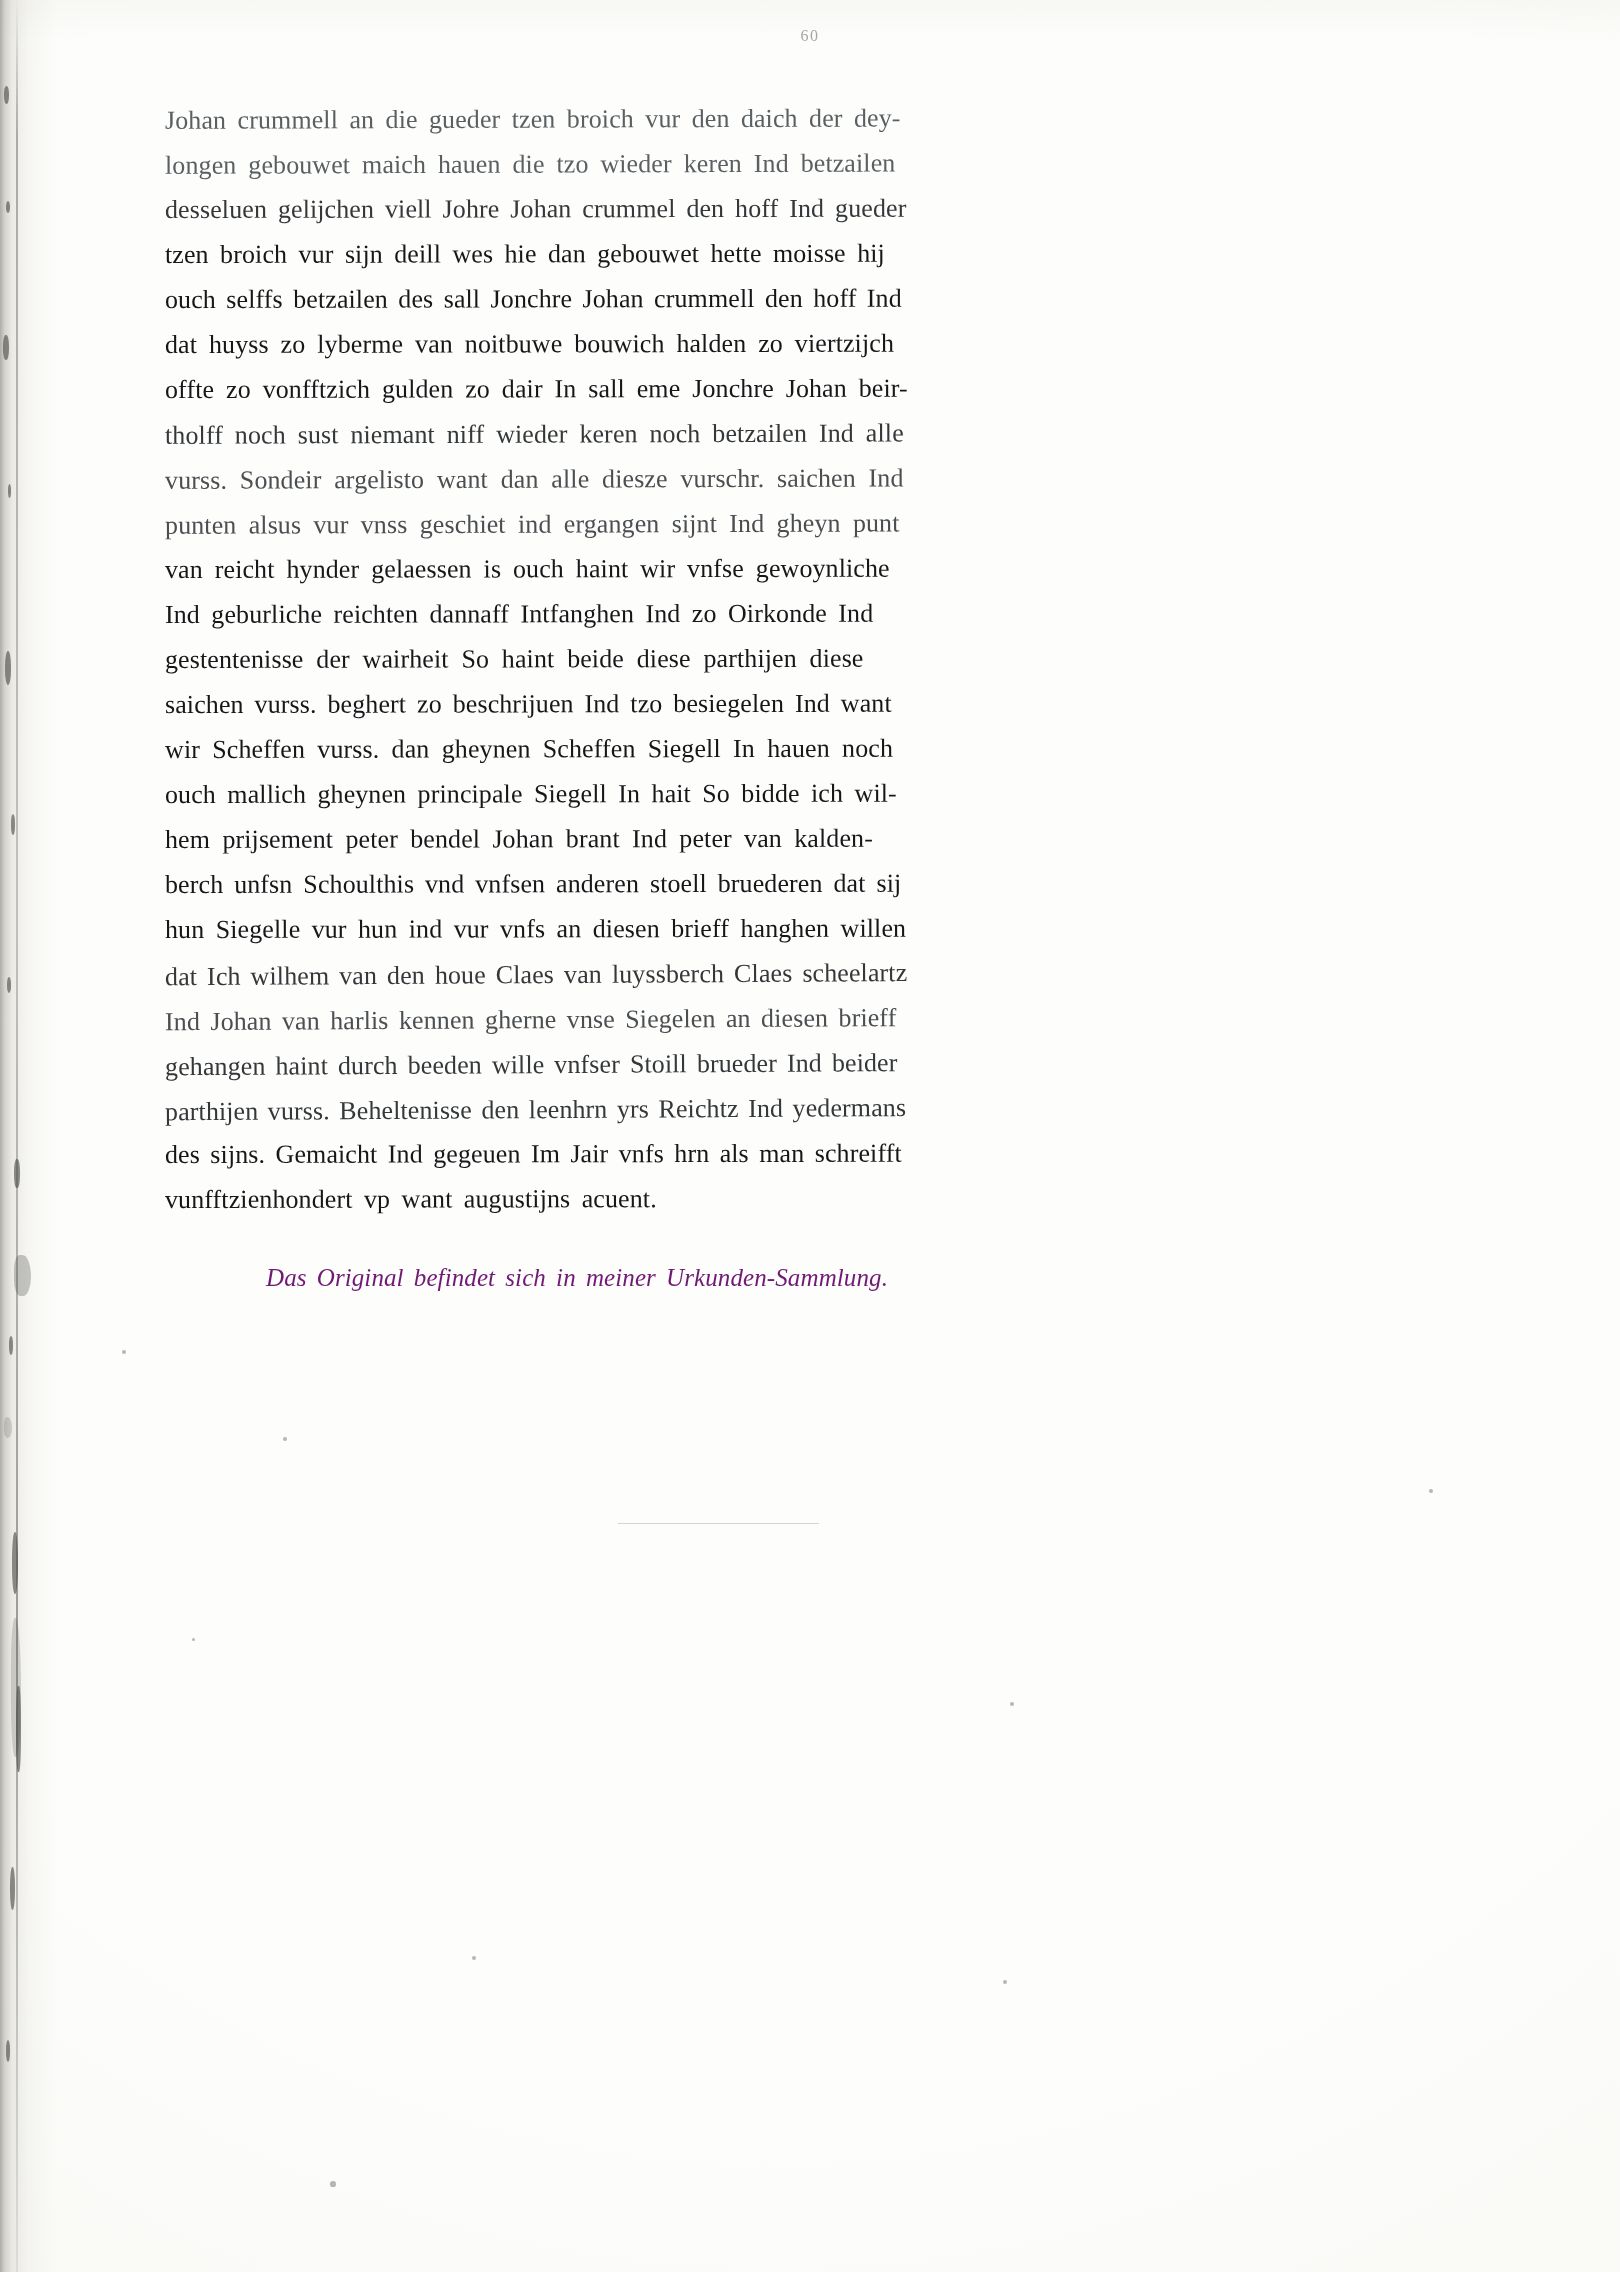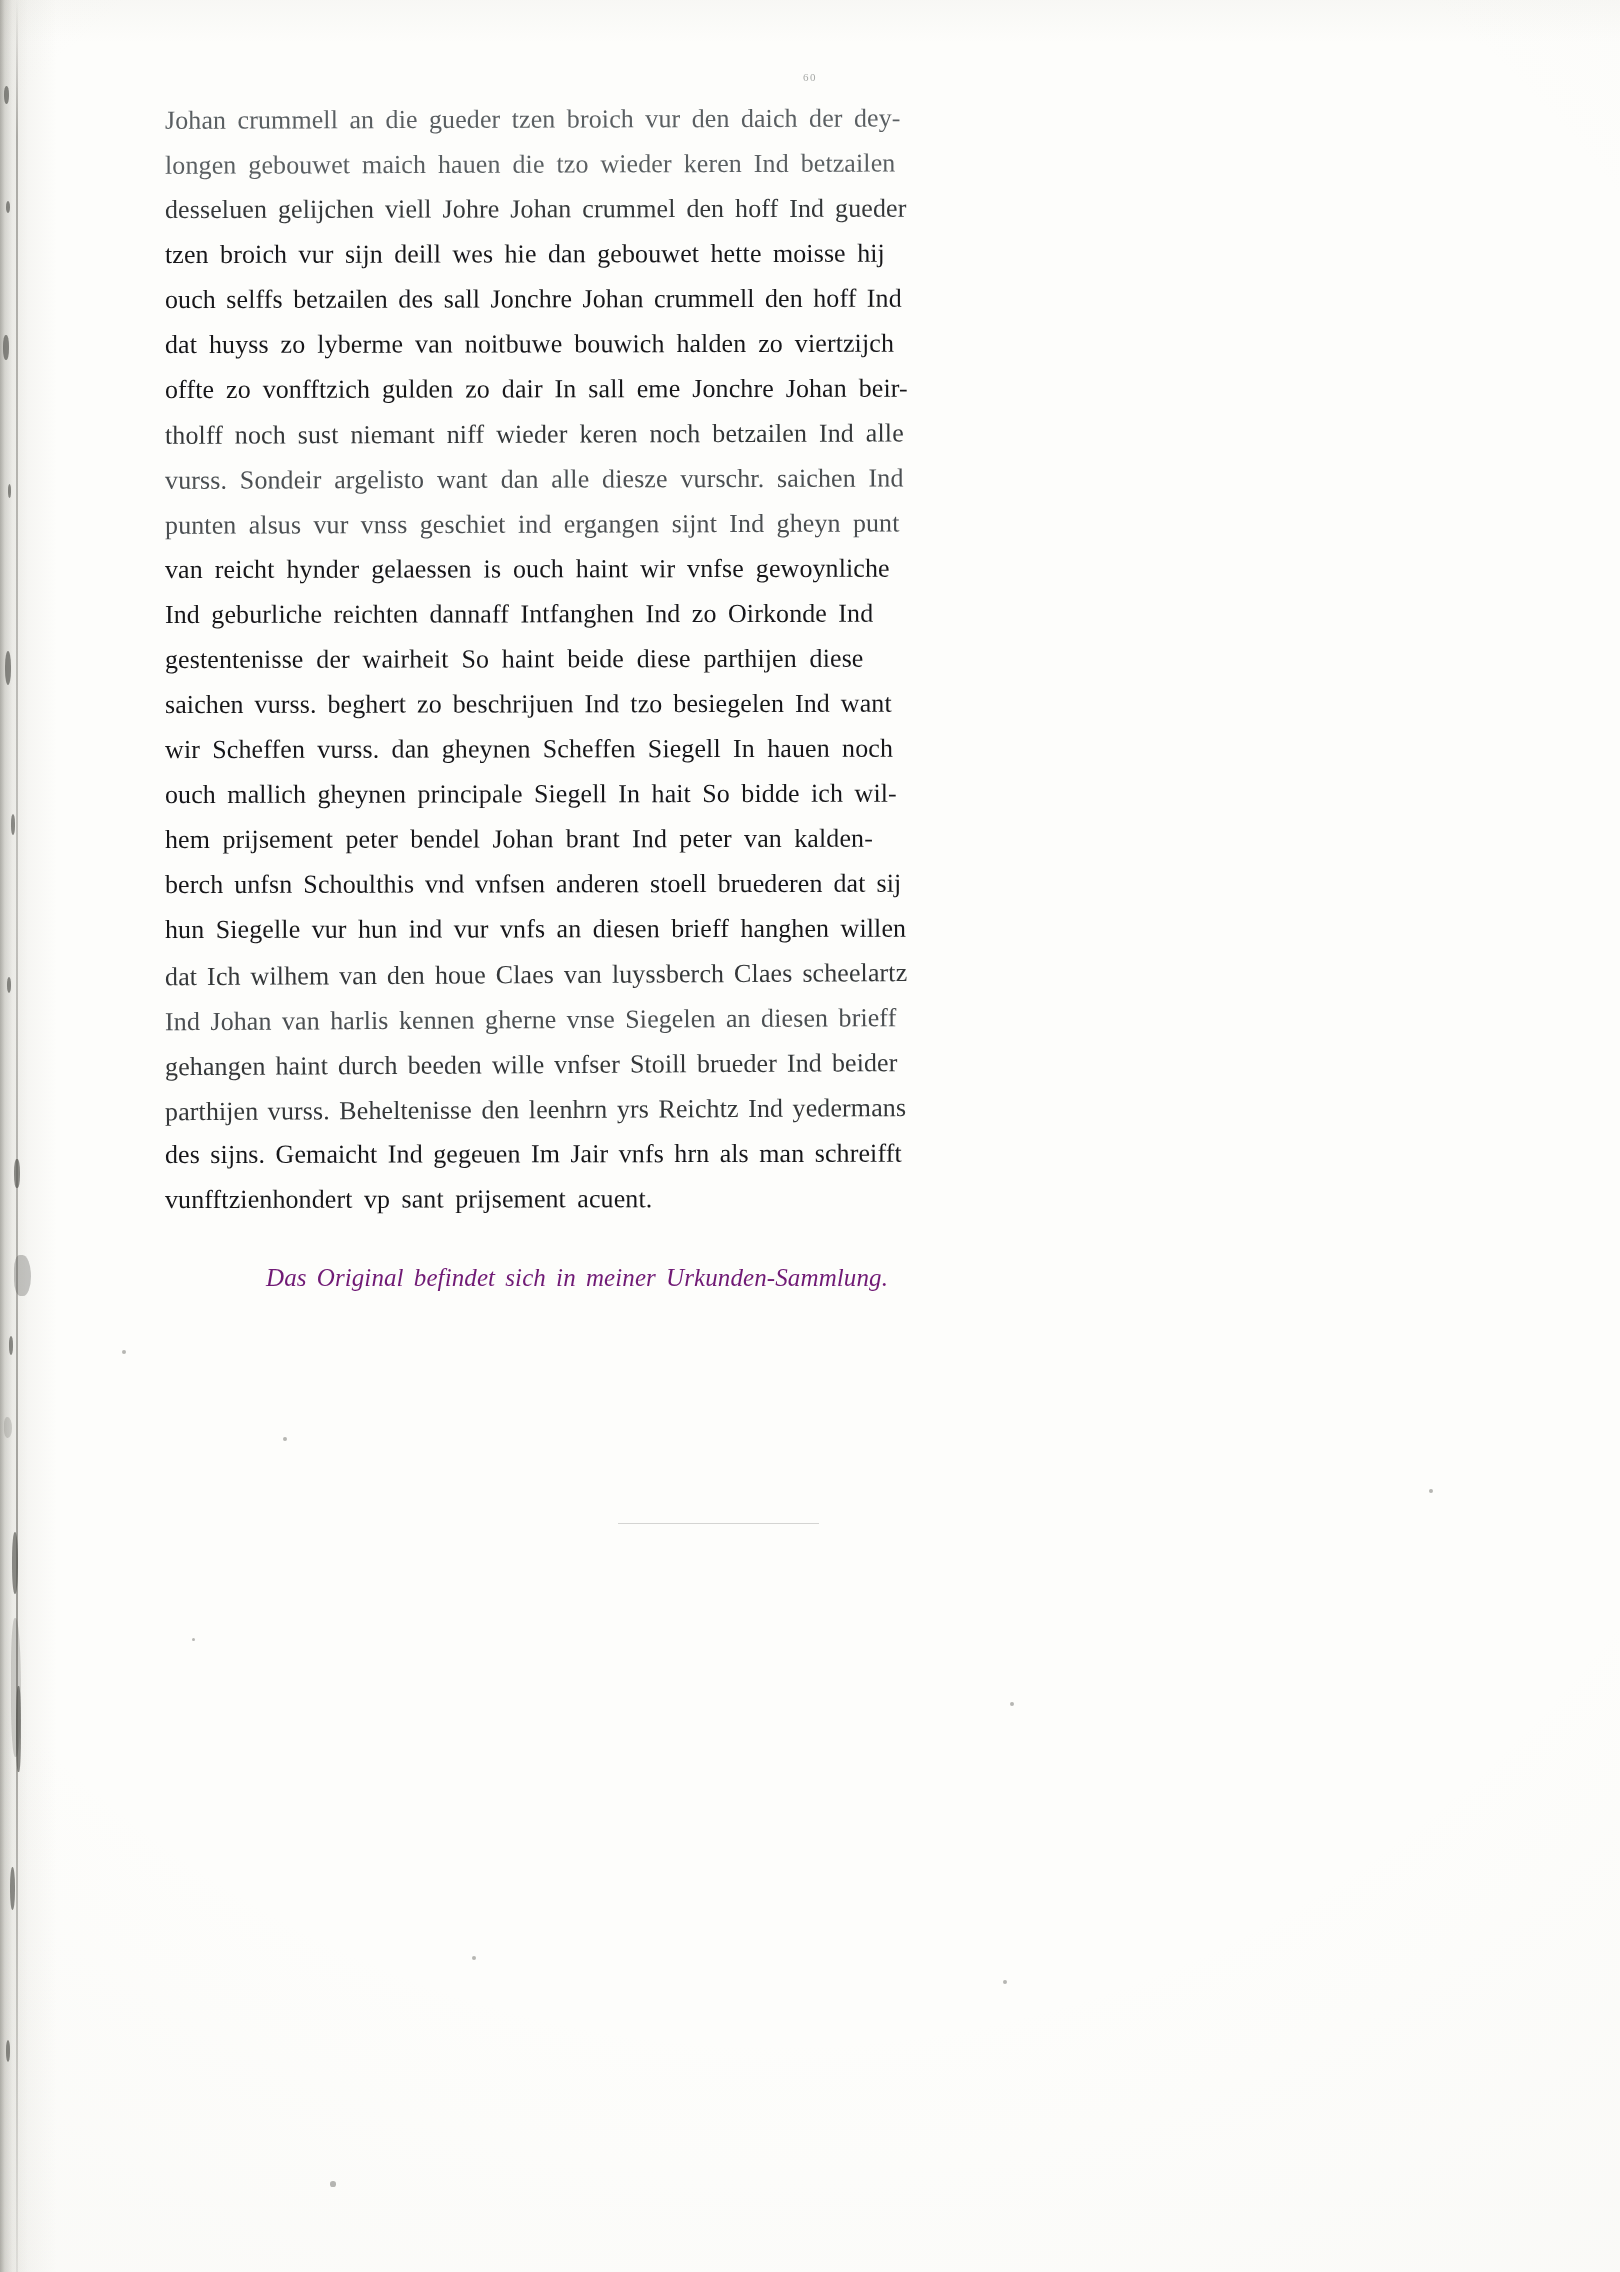--- a/index.html
+++ b/index.html
@@ -57,26 +57,25 @@
     border-radius: 45%;
     opacity: 0.62;
   }
 
   
   .folio {
     position: absolute;
     top: 27px;
     left: 0; right: 0;
     text-align: center;
-    font-size: 11px;
+    font-size: 16px;
     letter-spacing: 1.4px;
     color: #5e6360;
     opacity: 0.55;
     font-family: "Liberation Serif", serif;
-    margin-top: 44px;
   }
 
   
   .textblock {
     position: absolute;
     left: 165px;
     top: 96px;
     width: 1147px;
   }
   .line {
@@ -184,21 +183,21 @@
     <div class="line ink-100 skew-c" style="word-spacing:5.7px;"><span class="words">wir Scheffen vurss. dan gheynen Scheffen Siegell In hauen noch</span></div>
     <div class="line ink-100 skew-c" style="word-spacing:4.8px;"><span class="words">ouch mallich gheynen principale Siegell In hait So bidde ich wil-</span></div>
     <div class="line ink-100 skew-c" style="word-spacing:5.7px;"><span class="words">hem prijsement peter bendel Johan brant Ind peter van kalden-</span></div>
     <div class="line ink-100 skew-c" style="word-spacing:4.3px;"><span class="words">berch unfsn Schoulthis vnd vnfsen anderen stoell bruederen dat sij</span></div>
     <div class="line ink-100 skew-c" style="word-spacing:4.8px;"><span class="words">hun Siegelle vur hun ind vur vnfs an diesen brieff hanghen willen</span></div>
     <div class="line ink-85 skew-b" style="word-spacing:3.4px;"><span class="words">dat Ich wilhem van den houe Claes van luyssberch Claes scheelartz</span></div>
     <div class="line ink-70 skew-b" style="word-spacing:3.8px;"><span class="words">Ind Johan van harlis kennen gherne vnse Siegelen an diesen brieff</span></div>
     <div class="line ink-85 skew-b" style="word-spacing:3.4px;"><span class="words">gehangen haint durch beeden wille vnfser Stoill brueder Ind beider</span></div>
     <div class="line ink-85 skew-b" style="word-spacing:2.9px;"><span class="words">parthijen vurss. Beheltenisse den leenhrn yrs Reichtz Ind yedermans</span></div>
     <div class="line ink-100 skew-c" style="word-spacing:3.8px;"><span class="words">des sijns.  Gemaicht Ind gegeuen Im Jair vnfs hrn als man schreifft</span></div>
-    <div class="line ink-100 skew-c" style="word-spacing:4.8px;"><span class="words">vunfftzienhondert vp sant prijsement acuent.</span></div>
+    <div class="line ink-100 skew-c" style="word-spacing:4.8px;"><span class="words">vunfftzienhondert vp want augustijns acuent.</span></div>
   </div>
 
   <div class="closing">Das Original befindet sich in meiner Urkunden-Sammlung.</div>
 
   <div class="rule-faint"></div>
   <div class="dot-faint" style="left:122px;  top:1350px; width:4.3px;  height:4.3px;"></div>
   <div class="dot-faint" style="left:283px;  top:1437px; width:3.8px;  height:3.8px;"></div>
   <div class="dot-faint" style="left:1429px; top:1489px; width:3.8px;  height:3.8px;"></div>
   <div class="dot-faint" style="left:192px;  top:1638px; width:3.4px;  height:3.4px;"></div>
   <div class="dot-faint" style="left:1010px; top:1702px; width:3.8px;  height:3.8px;"></div>

